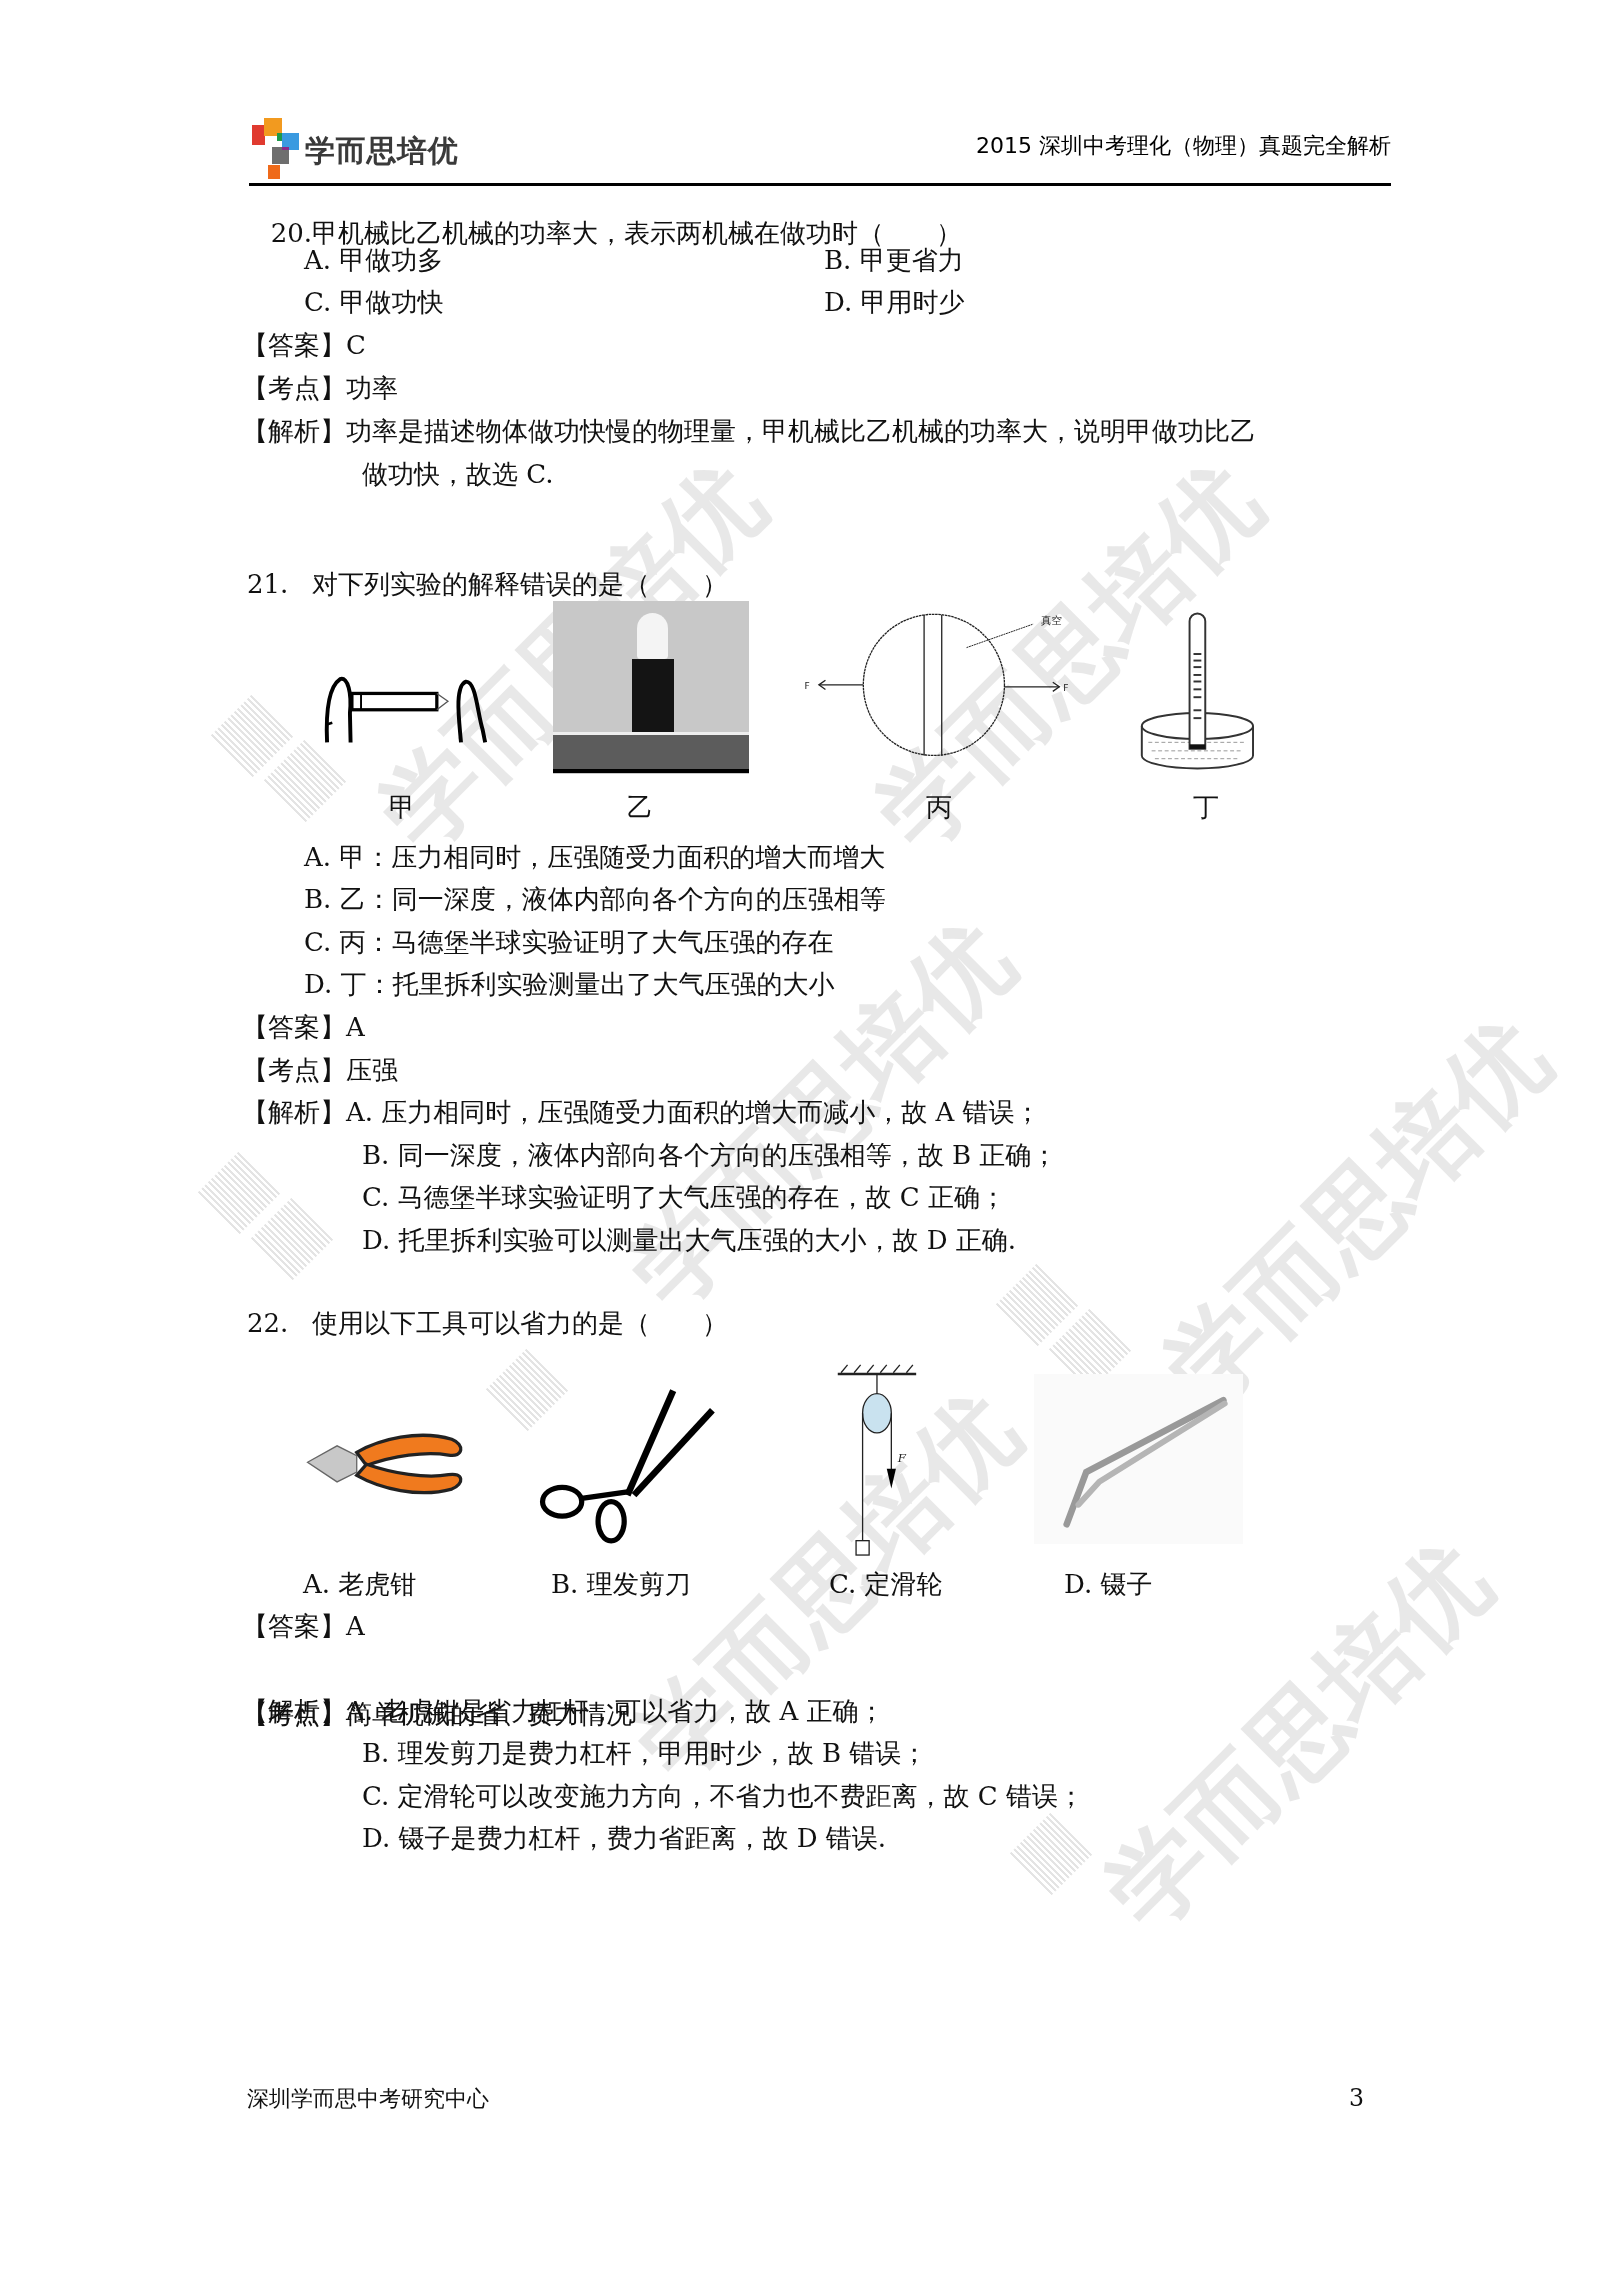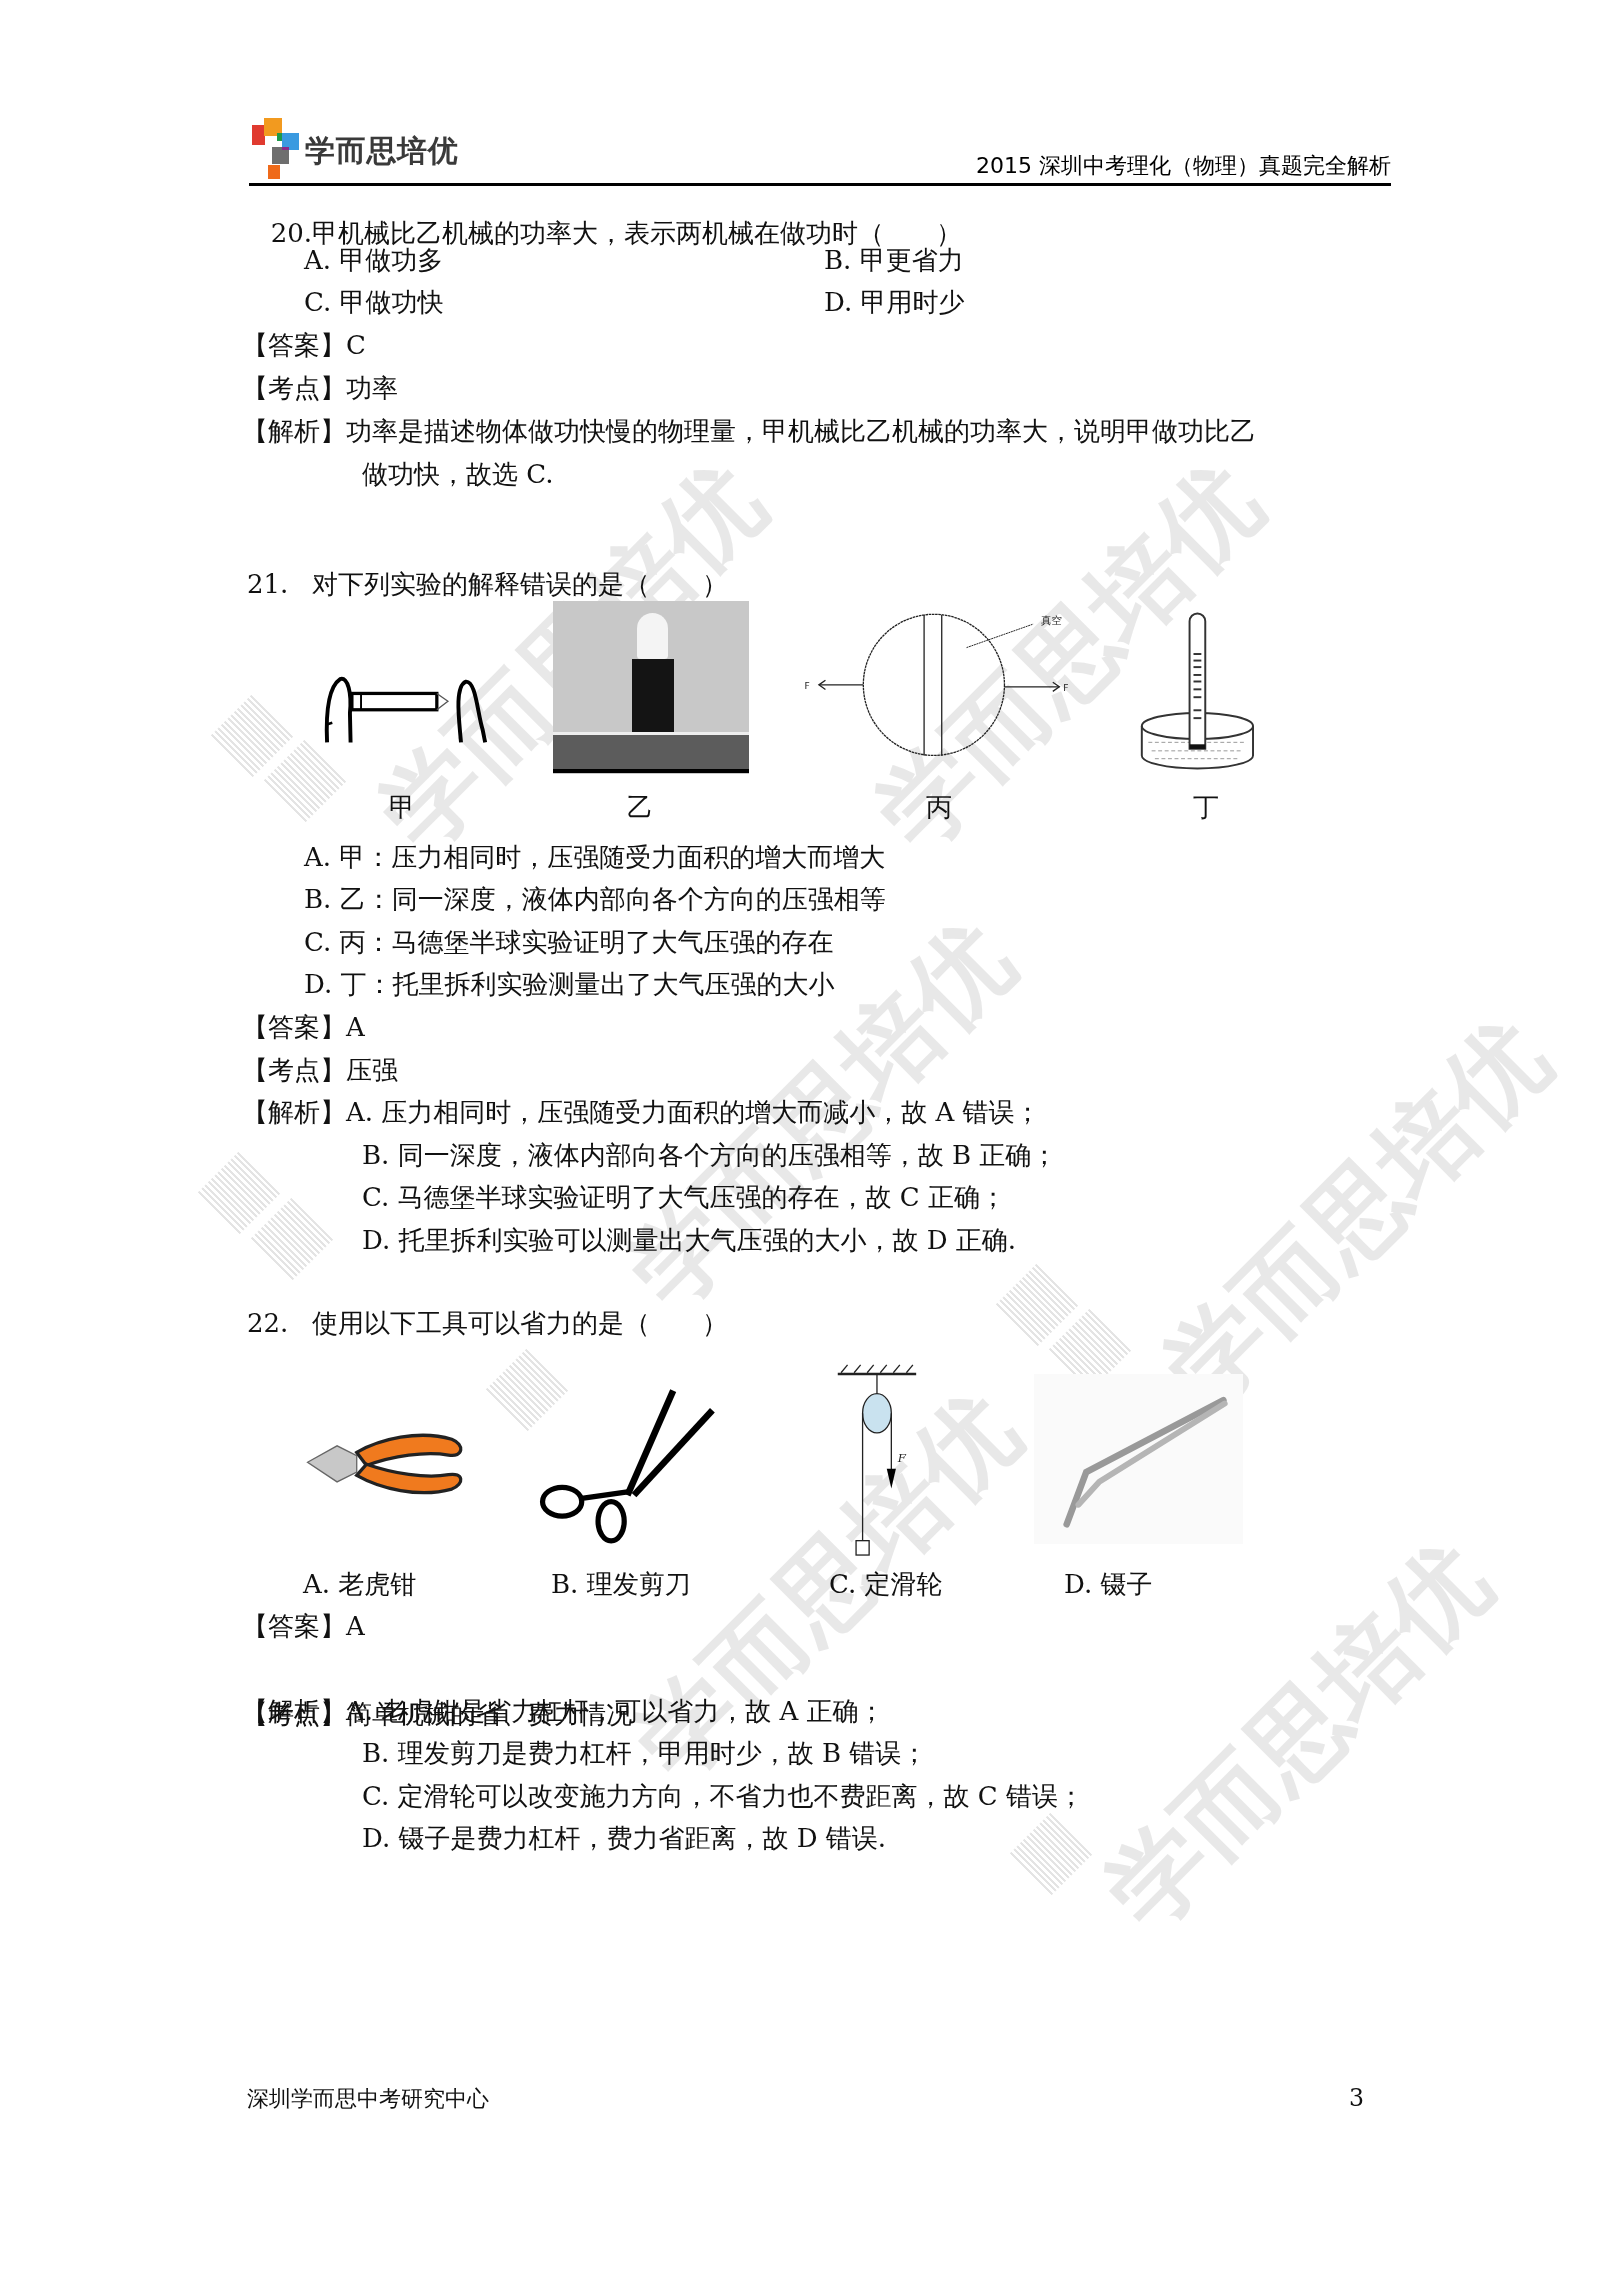--- a/index.html
+++ b/index.html
@@ -25,21 +25,21 @@
   
   .header { position: absolute; left: 249px; top: 111px; width: 1142px; height: 72px; }
   .logo { position: absolute; left: 0; top: 0; width: 222px; height: 72px; }
   .logo-mark { position: absolute; left: 3.3px; top: 6.5px; width: 49px; height: 62px; }
   .logo-mark span { position: absolute; display: block; }
   .logo-text {
     position: absolute; left: 56px; top: 19.6px; font-family: "DejaVu Sans", sans-serif;
     font-weight: bold; font-size: 30px; color: #3a3a3a; letter-spacing: 0.7px;
   }
   .header-title {
-    position: absolute; right: 0; bottom: 2px; font-family: "DejaVu Sans", sans-serif;
+    position: absolute; right: 0; bottom: 22px; font-family: "DejaVu Sans", sans-serif;
     font-size: 22px; color: #000;
   }
   .header-rule { position: absolute; left: 0; right: 0; bottom: -2.6px; height: 2.6px; background: #000; }
 
   
   .line { position: absolute; font-size: 26px; line-height: 31px; white-space: nowrap; }
   .q-num { display: inline-block; width: 65px; }
 
   
   .fig { position: absolute; }

